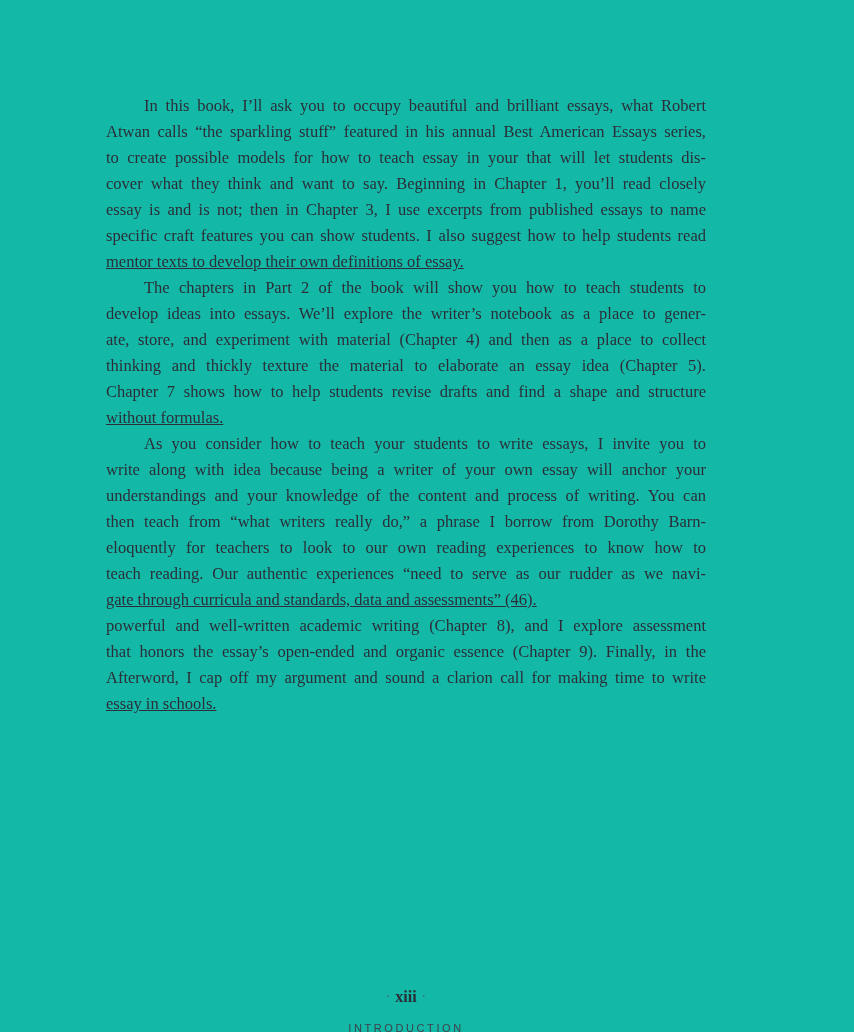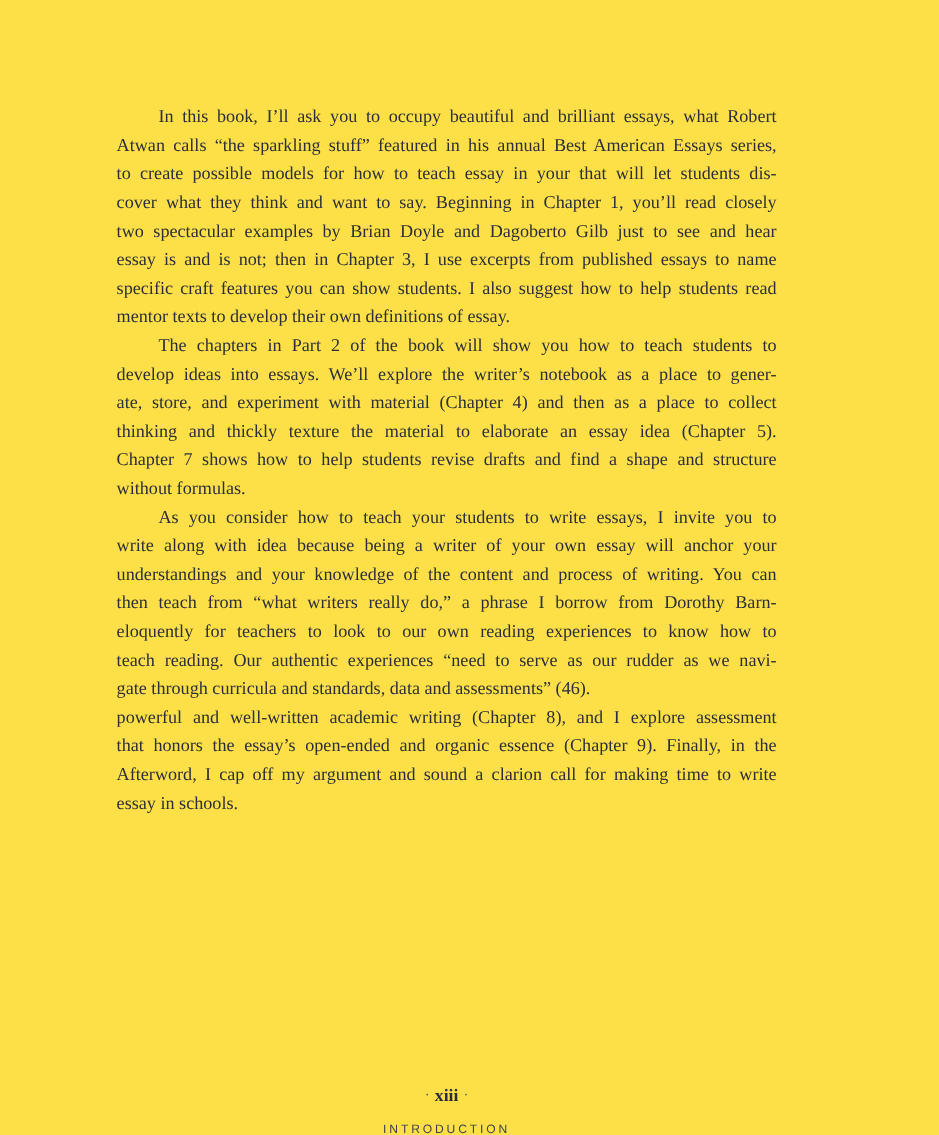--- a/index.html
+++ b/index.html
@@ -1,39 +1,39 @@
 <!DOCTYPE html>
 <html><head>
 <meta charset="utf-8">
 <style>
   html,body{margin:0;padding:0;background:#e8e8e8;}
   .page{
     position:relative;
     width:854px;height:1032px;
     margin:0 auto;
-    background:#fde047;
+    background:#14b8a6;
     overflow:hidden;
     font-family:"Liberation Serif","DejaVu Serif",serif;
     color:#2b2e38;
   }
   .text-block{
     position:absolute;
     left:106px;top:93px;width:600px;
     font-size:16.5px;
   }
   .para{margin:0;padding:0;}
   .line{
     height:26px;
     line-height:26px;
     text-align:justify;
     text-align-last:justify;
     overflow:visible;
   }
   .line.first{text-indent:38px;}
-  .line.last{text-align-last:left;}
+  .line.last{text-align-last:left;text-decoration:underline;}
   .it{font-style:italic;}
   .footer{
     position:absolute;
     left:106px;top:988px;width:600px;
     text-align:center;
   }
   .folio{
     font-size:16px;
     line-height:18px;
     font-weight:bold;
@@ -59,21 +59,20 @@
 <body>
 
 <div class="page">
 
   <div class="text-block">
       <div class="para">
         <div class="line first"><span>In this book, I’ll ask you to occupy beautiful and brilliant essays, what Robert</span></div>
         <div class="line"><span>Atwan calls “the sparkling stuff” featured in his annual Best American Essays series,</span></div>
         <div class="line"><span>to create possible models for how to teach essay in your that will let students dis-</span></div>
         <div class="line"><span>cover what they think and want to say. Beginning in Chapter 1, you’ll read closely</span></div>
-        <div class="line"><span>two spectacular examples by Brian Doyle and Dagoberto Gilb just to see and hear</span></div>
         <div class="line"><span>essay is and is not; then in Chapter 3, I use excerpts from published essays to name</span></div>
         <div class="line"><span>specific craft features you can show students. I also suggest how to help students read</span></div>
         <div class="line last"><span>mentor texts to develop their own definitions of essay.</span></div>
       </div>
       <div class="para">
         <div class="line first"><span>The chapters in Part 2 of the book will show you how to teach students to</span></div>
         <div class="line"><span>develop ideas into essays. We’ll explore the writer’s notebook as a place to gener-</span></div>
         <div class="line"><span>ate, store, and experiment with material (Chapter 4) and then as a place to collect</span></div>
         <div class="line"><span>thinking and thickly texture the material to elaborate an essay idea (Chapter 5).</span></div>
         <div class="line"><span>Chapter 7 shows how to help students revise drafts and find a shape and structure</span></div>

